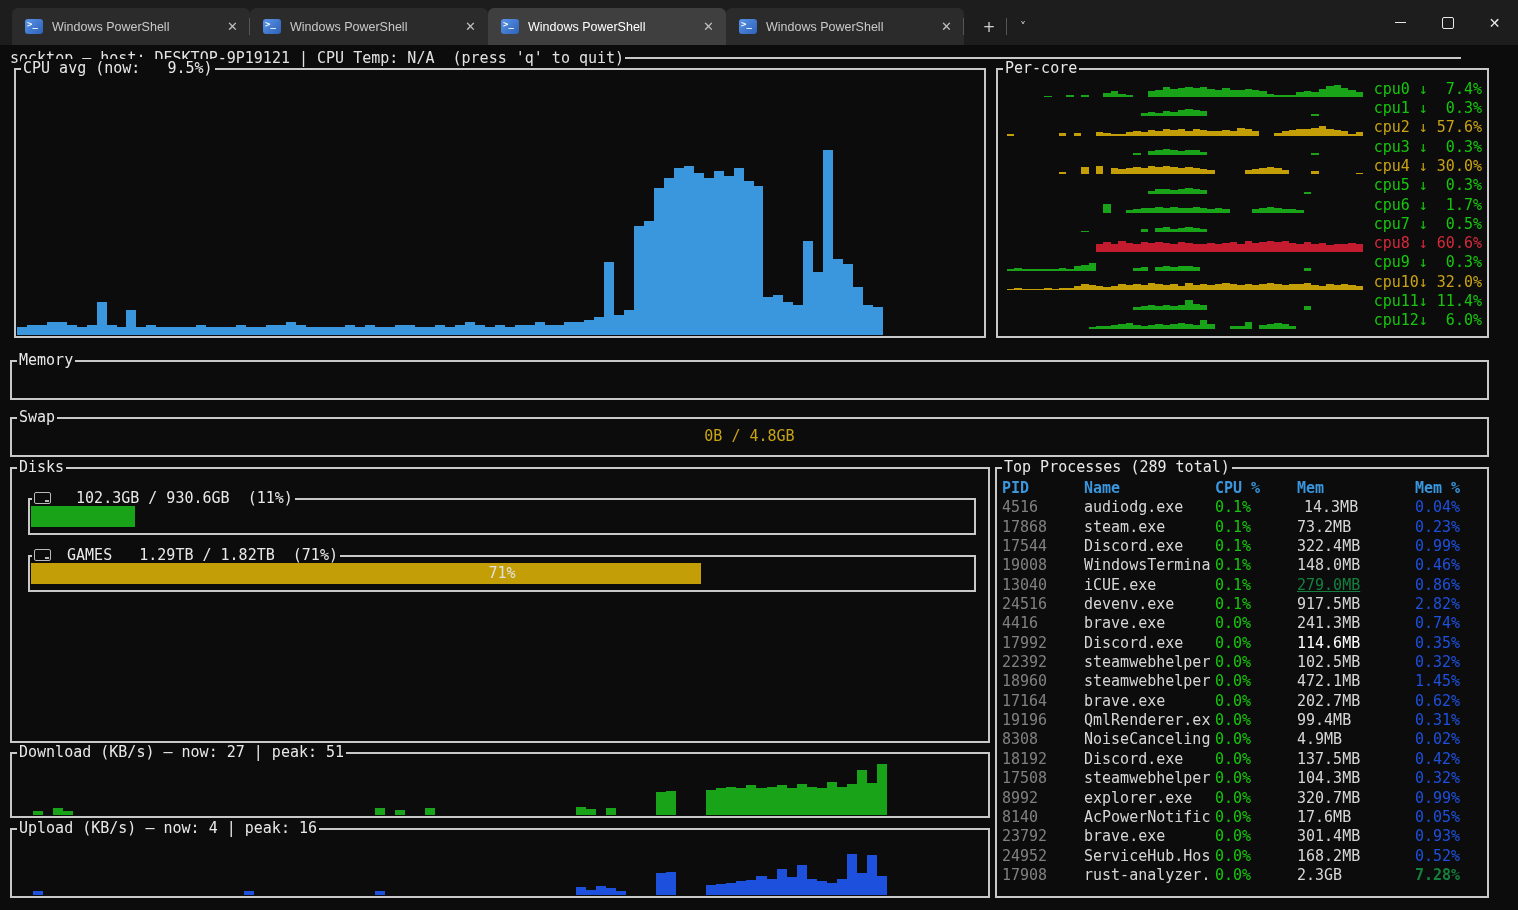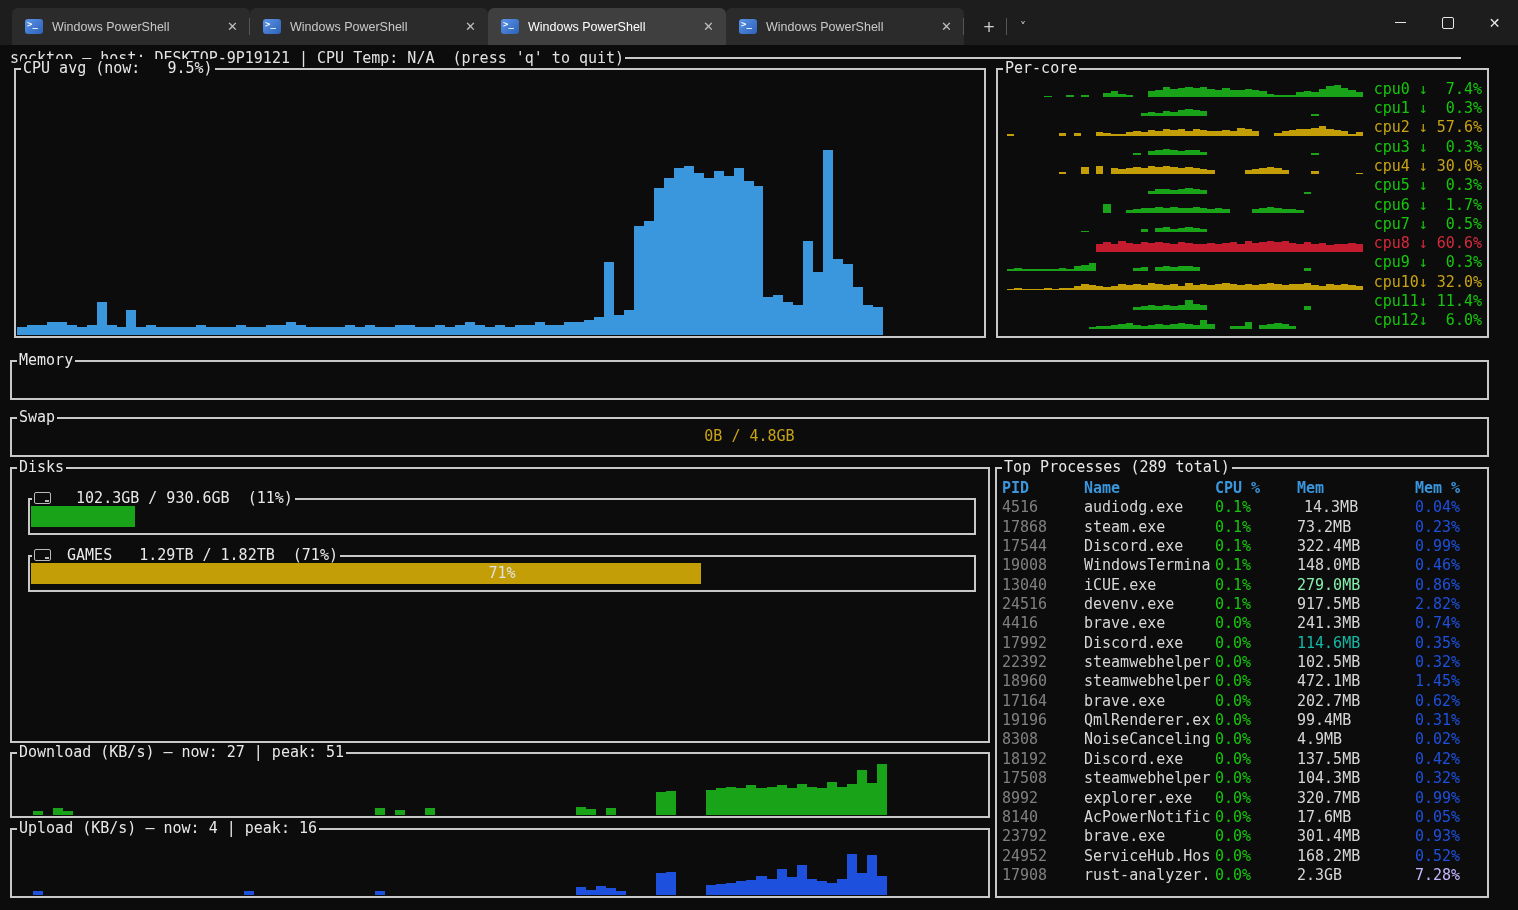--- a/index.html
+++ b/index.html
@@ -1153,32 +1153,32 @@
   </div>
 
   <div class="panel" style="left:995px;top:422px;width:494px;height:431px;">
     <span class="ptitle">Top Processes (289 total)</span>
     <div id="proc-table">
         <div class="prow head"><span>PID</span><span>Name</span><span>CPU %</span><span>Mem</span><span>Mem %</span></div>
         <div class="prow"><span style="color: rgb(128, 128, 128);">4516</span><span style="color: rgb(214, 214, 214);">audiodg.exe</span><span style="color: rgb(22, 198, 12);">0.1%</span><span style="color: rgb(214, 214, 214); margin-left: 7px;">14.3MB</span><span style="color: rgb(29, 80, 221);">0.04%</span></div>
         <div class="prow"><span style="color: rgb(128, 128, 128);">17868</span><span style="color: rgb(214, 214, 214);">steam.exe</span><span style="color: rgb(22, 198, 12);">0.1%</span><span style="color: rgb(214, 214, 214);">73.2MB</span><span style="color: rgb(29, 80, 221);">0.23%</span></div>
         <div class="prow"><span style="color: rgb(128, 128, 128);">17544</span><span style="color: rgb(214, 214, 214);">Discord.exe</span><span style="color: rgb(22, 198, 12);">0.1%</span><span style="color: rgb(214, 214, 214);">322.4MB</span><span style="color: rgb(29, 80, 221);">0.99%</span></div>
         <div class="prow"><span style="color: rgb(128, 128, 128);">19008</span><span style="color: rgb(214, 214, 214);">WindowsTermina</span><span style="color: rgb(22, 198, 12);">0.1%</span><span style="color: rgb(214, 214, 214);">148.0MB</span><span style="color: rgb(29, 80, 221);">0.46%</span></div>
-        <div class="prow"><span style="color: rgb(128, 128, 128);">13040</span><span style="color: rgb(214, 214, 214);">iCUE.exe</span><span style="color: rgb(22, 198, 12);">0.1%</span><span style="color: #86efac;">279.0MB</span><span style="color: rgb(29, 80, 221);">0.86%</span></div>
+        <div class="prow"><span style="color: rgb(128, 128, 128);">13040</span><span style="color: rgb(214, 214, 214);">iCUE.exe</span><span style="color: rgb(22, 198, 12);">0.1%</span><span style="color: #15803d; text-decoration: underline;">279.0MB</span><span style="color: rgb(29, 80, 221);">0.86%</span></div>
         <div class="prow"><span style="color: rgb(128, 128, 128);">24516</span><span style="color: rgb(214, 214, 214);">devenv.exe</span><span style="color: rgb(22, 198, 12);">0.1%</span><span style="color: rgb(214, 214, 214);">917.5MB</span><span style="color: rgb(29, 80, 221);">2.82%</span></div>
         <div class="prow"><span style="color: rgb(128, 128, 128);">4416</span><span style="color: rgb(214, 214, 214);">brave.exe</span><span style="color: rgb(22, 198, 12);">0.0%</span><span style="color: rgb(214, 214, 214);">241.3MB</span><span style="color: rgb(29, 80, 221);">0.74%</span></div>
-        <div class="prow"><span style="color: rgb(128, 128, 128);">17992</span><span style="color: rgb(214, 214, 214);">Discord.exe</span><span style="color: rgb(22, 198, 12);">0.0%</span><span style="color: #14b8a6;">114.6MB</span><span style="color: rgb(29, 80, 221);">0.35%</span></div>
+        <div class="prow"><span style="color: rgb(128, 128, 128);">17992</span><span style="color: rgb(214, 214, 214);">Discord.exe</span><span style="color: rgb(22, 198, 12);">0.0%</span><span style="color: #ffffff;">114.6MB</span><span style="color: rgb(29, 80, 221);">0.35%</span></div>
         <div class="prow"><span style="color: rgb(128, 128, 128);">22392</span><span style="color: rgb(214, 214, 214);">steamwebhelper</span><span style="color: rgb(22, 198, 12);">0.0%</span><span style="color: rgb(214, 214, 214);">102.5MB</span><span style="color: rgb(29, 80, 221);">0.32%</span></div>
         <div class="prow"><span style="color: rgb(128, 128, 128);">18960</span><span style="color: rgb(214, 214, 214);">steamwebhelper</span><span style="color: rgb(22, 198, 12);">0.0%</span><span style="color: rgb(214, 214, 214);">472.1MB</span><span style="color: rgb(29, 80, 221);">1.45%</span></div>
         <div class="prow"><span style="color: rgb(128, 128, 128);">17164</span><span style="color: rgb(214, 214, 214);">brave.exe</span><span style="color: rgb(22, 198, 12);">0.0%</span><span style="color: rgb(214, 214, 214);">202.7MB</span><span style="color: rgb(29, 80, 221);">0.62%</span></div>
         <div class="prow"><span style="color: rgb(128, 128, 128);">19196</span><span style="color: rgb(214, 214, 214);">QmlRenderer.ex</span><span style="color: rgb(22, 198, 12);">0.0%</span><span style="color: rgb(214, 214, 214);">99.4MB</span><span style="color: rgb(29, 80, 221);">0.31%</span></div>
         <div class="prow"><span style="color: rgb(128, 128, 128);">8308</span><span style="color: rgb(214, 214, 214);">NoiseCanceling</span><span style="color: rgb(22, 198, 12);">0.0%</span><span style="color: rgb(214, 214, 214);">4.9MB</span><span style="color: rgb(29, 80, 221);">0.02%</span></div>
         <div class="prow"><span style="color: rgb(128, 128, 128);">18192</span><span style="color: rgb(214, 214, 214);">Discord.exe</span><span style="color: rgb(22, 198, 12);">0.0%</span><span style="color: rgb(214, 214, 214);">137.5MB</span><span style="color: rgb(29, 80, 221);">0.42%</span></div>
         <div class="prow"><span style="color: rgb(128, 128, 128);">17508</span><span style="color: rgb(214, 214, 214);">steamwebhelper</span><span style="color: rgb(22, 198, 12);">0.0%</span><span style="color: rgb(214, 214, 214);">104.3MB</span><span style="color: rgb(29, 80, 221);">0.32%</span></div>
         <div class="prow"><span style="color: rgb(128, 128, 128);">8992</span><span style="color: rgb(214, 214, 214);">explorer.exe</span><span style="color: rgb(22, 198, 12);">0.0%</span><span style="color: rgb(214, 214, 214);">320.7MB</span><span style="color: rgb(29, 80, 221);">0.99%</span></div>
         <div class="prow"><span style="color: rgb(128, 128, 128);">8140</span><span style="color: rgb(214, 214, 214);">AcPowerNotific</span><span style="color: rgb(22, 198, 12);">0.0%</span><span style="color: rgb(214, 214, 214);">17.6MB</span><span style="color: rgb(29, 80, 221);">0.05%</span></div>
         <div class="prow"><span style="color: rgb(128, 128, 128);">23792</span><span style="color: rgb(214, 214, 214);">brave.exe</span><span style="color: rgb(22, 198, 12);">0.0%</span><span style="color: rgb(214, 214, 214);">301.4MB</span><span style="color: rgb(29, 80, 221);">0.93%</span></div>
         <div class="prow"><span style="color: rgb(128, 128, 128);">24952</span><span style="color: rgb(214, 214, 214);">ServiceHub.Hos</span><span style="color: rgb(22, 198, 12);">0.0%</span><span style="color: rgb(214, 214, 214);">168.2MB</span><span style="color: rgb(29, 80, 221);">0.52%</span></div>
-        <div class="prow"><span style="color: rgb(128, 128, 128);">17908</span><span style="color: rgb(214, 214, 214);">rust-analyzer.</span><span style="color: rgb(22, 198, 12);">0.0%</span><span style="color: rgb(214, 214, 214);">2.3GB</span><span style="color: #c4b5fd;">7.28%</span></div>
+        <div class="prow"><span style="color: rgb(128, 128, 128);">17908</span><span style="color: rgb(214, 214, 214);">rust-analyzer.</span><span style="color: rgb(22, 198, 12);">0.0%</span><span style="color: rgb(214, 214, 214);">2.3GB</span><span style="color: #15803d; font-weight: bold;">7.28%</span></div>
       </div>
   </div>
 
 </div>
 
 </body></html>

